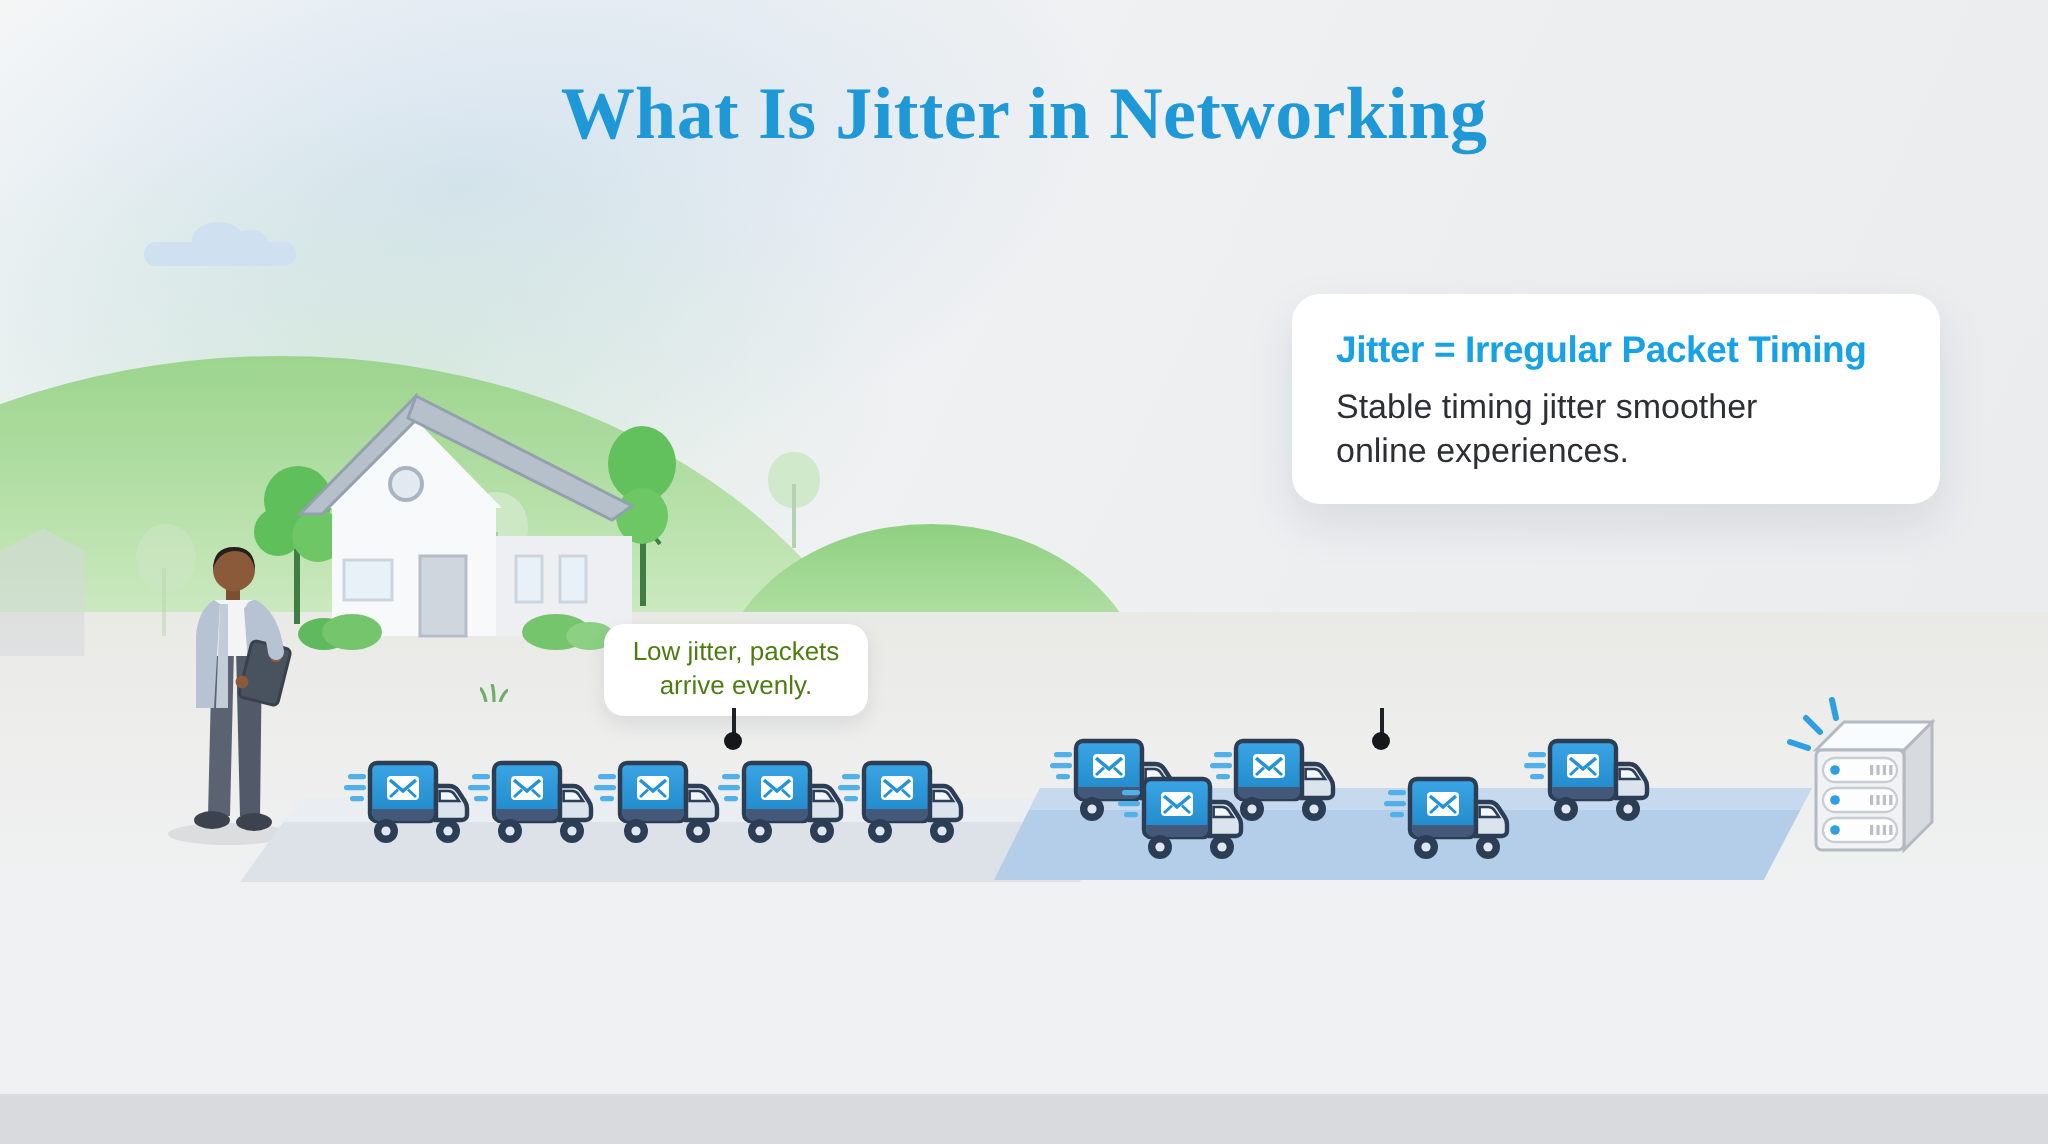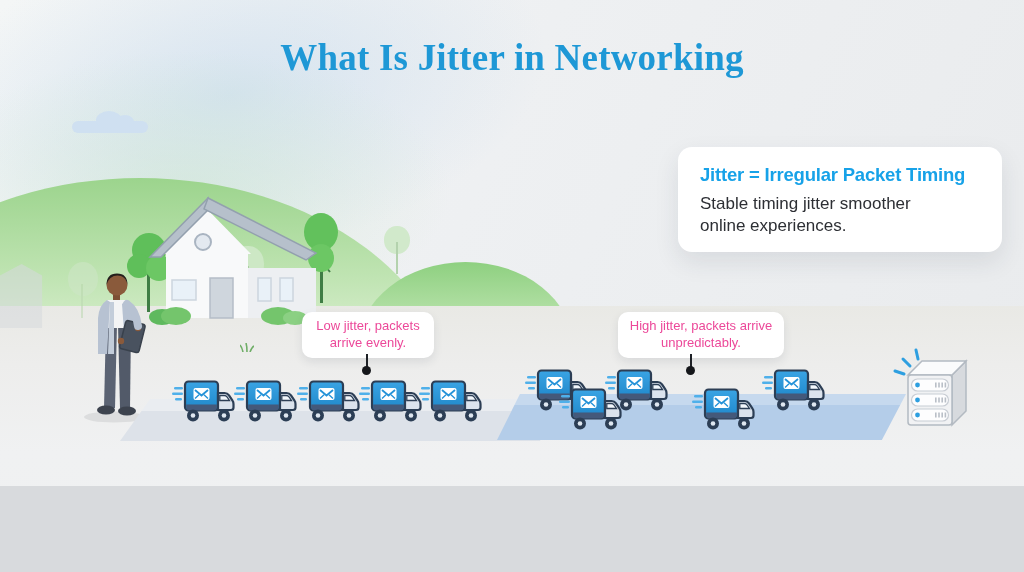--- a/index.html
+++ b/index.html
@@ -1,17 +1,17 @@
 <!DOCTYPE html>
 <html><head>
 <meta charset="utf-8">
 <style>
   html,body{margin:0;padding:0;background:#d8dadd;}
   #canvas{
-    position:relative;width:1024px;height:486px;overflow:hidden;
+    position:relative;width:1024px;height:547px;overflow:hidden;
     font-family:"Liberation Sans","DejaVu Sans",sans-serif;
     background:linear-gradient(115deg,#f4f6f6 0%,#eef0f2 45%,#e9ebed 100%);
   }
   .abs{position:absolute;}
   
   .wash-blue{left:-90px;top:-70px;width:640px;height:330px;transform:rotate(-10deg);
     background:radial-gradient(closest-side,rgba(190,214,236,.55),rgba(190,214,236,0));}
   .wash-green{left:-70px;top:50px;width:520px;height:280px;
     background:radial-gradient(closest-side,rgba(200,229,204,.5),rgba(200,229,204,0));}
   
@@ -46,27 +46,27 @@
     background:linear-gradient(180deg,#eaedf1 0%,#eaedf1 28%,#dde2e9 28%,#dde2e9 100%);
     clip-path:polygon(6.8% 0,100% 0,94.8% 100%,0 100%);}
   .road-blue{left:497px;top:394px;width:409px;height:46px;
     background:linear-gradient(180deg,#c6d9ee 0%,#c6d9ee 24%,#b4cde9 24%,#b4cde9 100%);
     clip-path:polygon(5.6% 0,100% 0,94.1% 100%,0 100%);}
   
   .title{left:0;right:0;top:36px;text-align:center;
     font-family:"Liberation Serif","DejaVu Serif",serif;font-weight:700;
     font-size:37px;color:#1e98d6;letter-spacing:.2px;}
   
-  .callout{left:678px;top:147px;width:324px;box-sizing:border-box;padding:17px 22px 15px;
+  .callout{left:646px;top:147px;width:324px;box-sizing:border-box;padding:17px 22px 15px;
     background:#ffffff;border-radius:14px;box-shadow:0 10px 24px rgba(40,50,70,.10);}
   .callout .heading{font-size:18.5px;font-weight:700;color:#17a2e8;white-space:nowrap;letter-spacing:-.2px;}
   .callout .body{margin-top:7px;font-size:17px;line-height:1.3;color:#2d2f34;width:255px;}
   
   .jitter-label{box-sizing:border-box;padding:6px 10px;background:#ffffff;border-radius:10px;
-    box-shadow:0 4px 10px rgba(40,50,70,.10);font-size:13px;line-height:1.3;color:#ec4899;
+    box-shadow:0 4px 10px rgba(40,50,70,.10);font-size:13px;line-height:1.3;color:#4d7c0f;
     text-align:center;font-weight:500;}
   #label-low{left:302px;top:312px;width:132px;}
   #label-high{left:618px;top:312px;width:166px;}
   .pointer-line{width:2px;height:13px;background:#1e2126;}
   #ptr-low{left:366px;top:354px;} #ptr-high{left:690px;top:354px;}
   .pointer-dot{width:9px;height:9px;border-radius:50%;background:#15171b;}
   #dot-low{left:362px;top:366px;} #dot-high{left:686px;top:366px;}
   
   .truck{position:absolute;width:64px;height:43px;}
   
@@ -482,17 +482,16 @@
 
   <div class="abs callout">
     <div class="heading">Jitter = Irregular Packet Timing</div>
     <div class="body">Stable timing jitter smoother online experiences.</div>
   </div>
 
   <div class="abs jitter-label" id="label-low">Low jitter, packets arrive evenly.</div>
   <div class="abs pointer-line" id="ptr-low"></div>
   <div class="abs pointer-dot" id="dot-low"></div>
 
-  <div class="abs jitter-label" id="label-high">High jitter, packets arrive unpredictably.</div>
   <div class="abs pointer-line" id="ptr-high"></div>
   <div class="abs pointer-dot" id="dot-high"></div>
 
 </div>
 
 </body></html>

